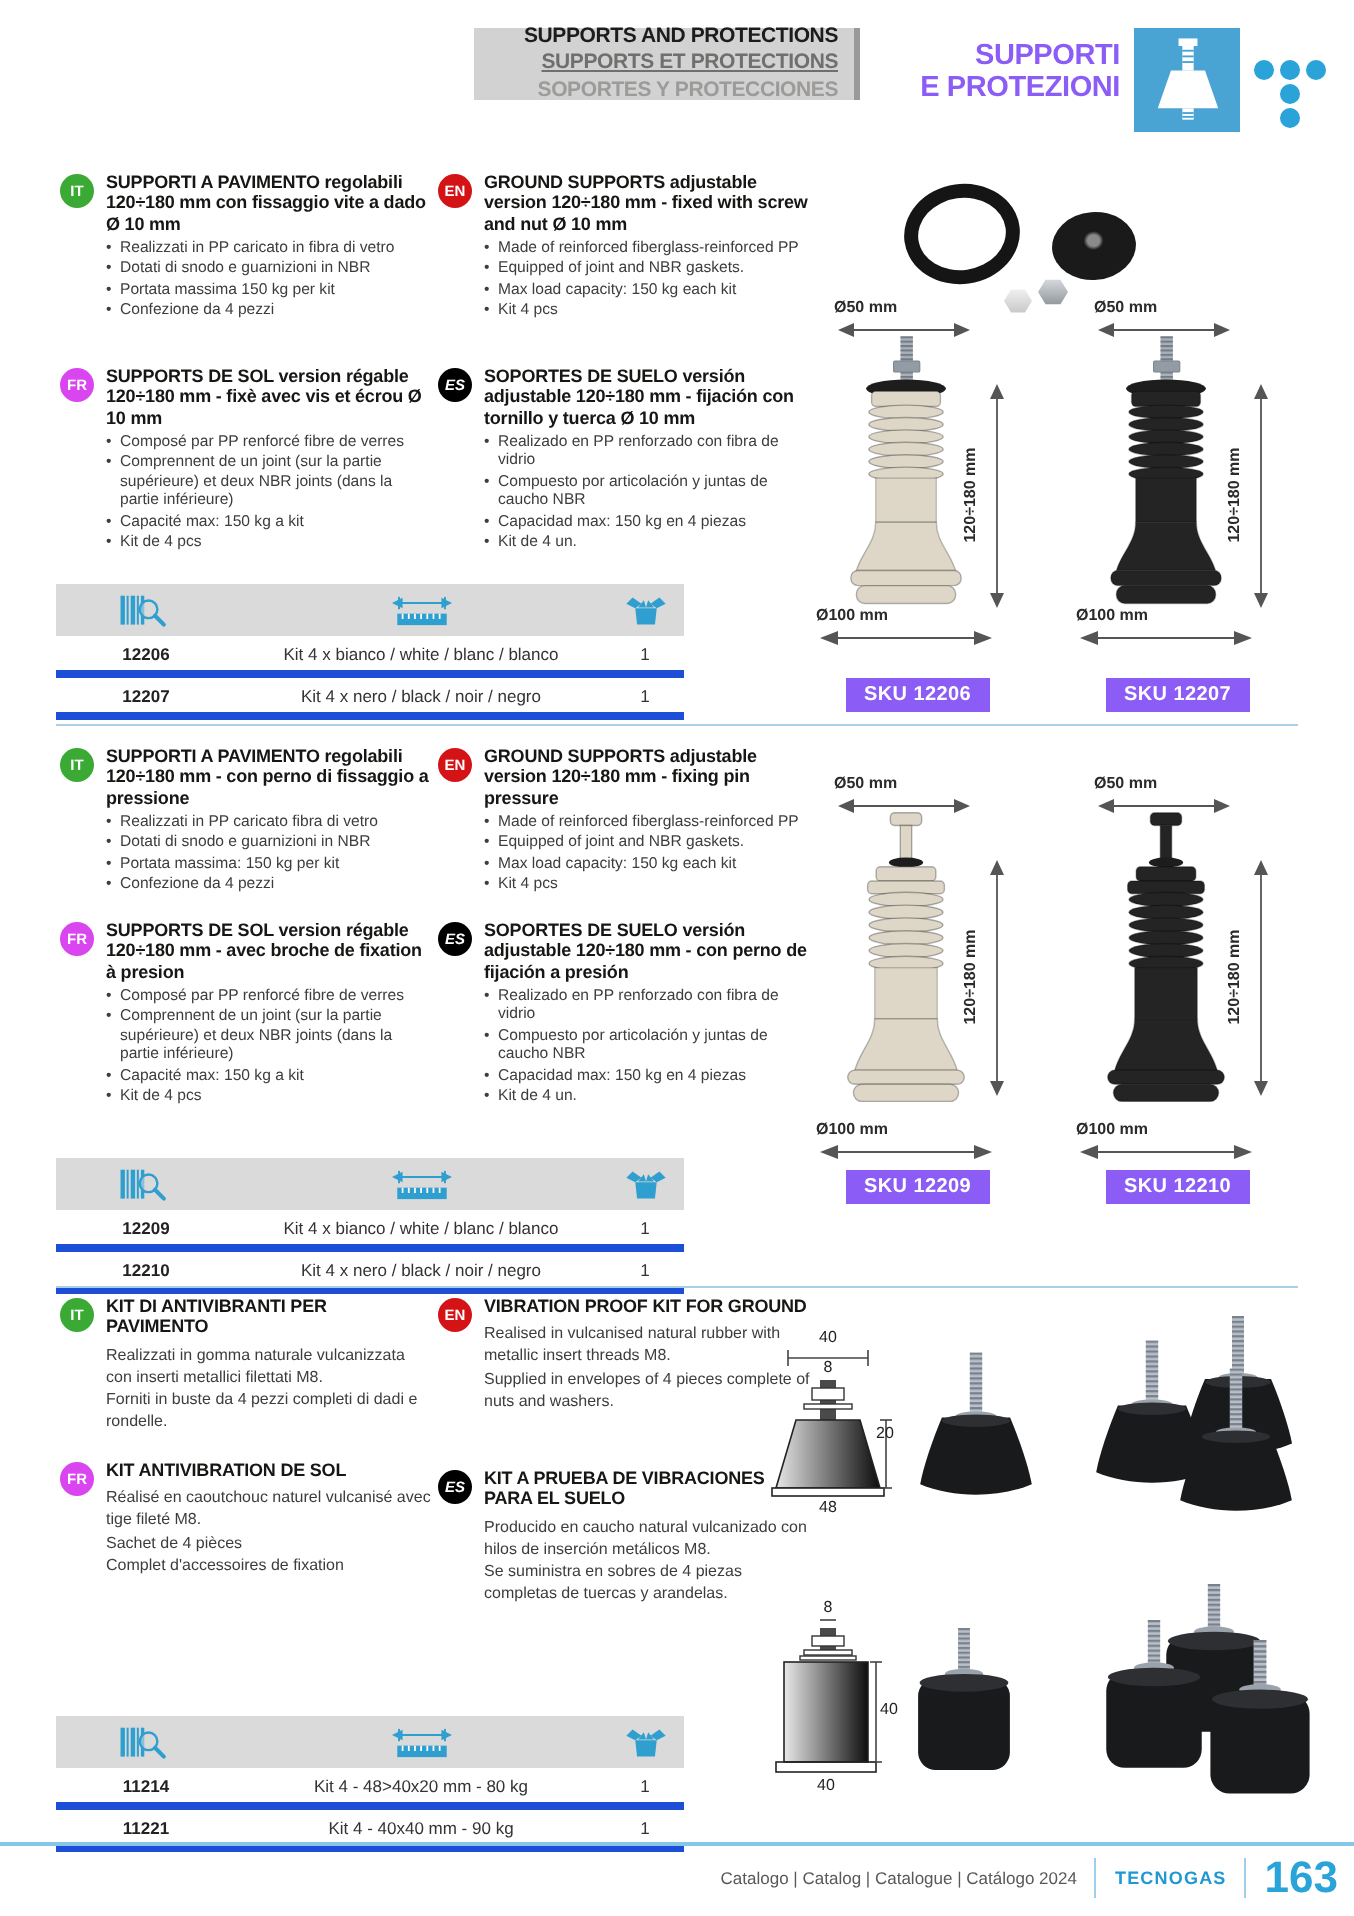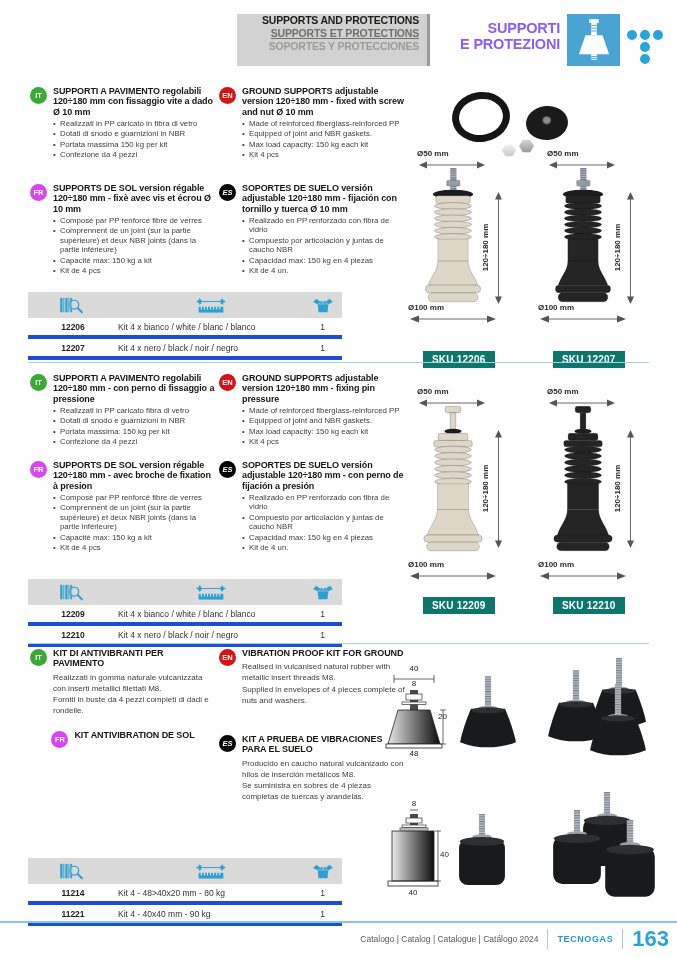--- a/index.html
+++ b/index.html
@@ -1,59 +1,59 @@
 <!DOCTYPE html>
 <html><head>
 <meta charset="utf-8">
 <style>
   html,body{margin:0;padding:0;background:#888;}
   .page{position:relative;width:677px;height:958px;background:#fff;margin:0 auto;
         font-family:"Liberation Sans",sans-serif;overflow:hidden;}
   .abs{position:absolute;}
 
   
-  .hdr-gray{position:absolute;left:237px;top:14px;width:193px;height:52px;background:#d2d2d2;
-            border-right:3px solid #9a9a9a;display:flex;flex-direction:column;
+  .hdr-gray{position:absolute;left:237px;top:14px;width:193px;height:36px;background:#d2d2d2;
+            border-right:3px solid #9a9a9a;display:flex;flex-direction:column;justify-content:center;
             align-items:flex-end;padding-right:8px;box-sizing:border-box;}
   .hdr-gray span{font-weight:bold;font-size:10.5px;line-height:1.26;letter-spacing:-0.2px;}
   .hl1{color:#1c1c1b;} .hl2{color:#6f6f6e;text-decoration:underline;} .hl3{color:#9c9b9a;}
   .hdr-it{position:absolute;left:440px;top:21px;width:120px;text-align:right;color:#8b5cf6;
           font-weight:bold;font-size:14.5px;line-height:1.08;letter-spacing:-0.2px;}
   .hdr-iconbox{position:absolute;left:567px;top:14px;width:53px;height:52px;background:#4aa4d3;
                display:flex;align-items:center;justify-content:center;}
   .hdr-dots{position:absolute;left:624px;top:14px;width:53px;height:52px;background:#fff;}
   .dot{position:absolute;width:10px;height:10px;border-radius:50%;background:#29a3d8;}
 
   
-  .tblock{position:absolute;display:flex;gap:6px;justify-content:center;}
+  .tblock{position:absolute;display:flex;gap:6px;}
   .lang-badge{flex:none;width:17px;height:17px;border-radius:50%;color:#fff;font-size:7.5px;
               font-weight:bold;display:flex;align-items:center;justify-content:center;margin-top:1px;}
   .lb-it{background:#3aaa35;} .lb-en{background:#d41317;} .lb-fr{background:#d946ef;} .lb-es{background:#000000;font-style:italic;}
   .ptitle{margin:0 0 2px;font-size:9px;line-height:1.14;font-weight:bold;color:#161614;letter-spacing:-0.1px;}
   .pbullets{margin:1px 0 0;padding:0;list-style:none;font-size:7.8px;line-height:1.22;color:#3d3d3c;}
   .pbullets li{position:relative;padding-left:7px;margin-bottom:1px;}
   .pbullets li::before{content:"•";position:absolute;left:0;top:0;}
   .pbody{margin:3px 0 0;font-size:8px;line-height:1.4;color:#3d3d3c;white-space:pre-line;}
 
   
   .dim{position:absolute;font-size:8px;font-weight:bold;color:#2b2b2b;}
   .vlabel{position:absolute;width:100px;text-align:center;transform:rotate(-90deg);
           font-size:8px;font-weight:bold;color:#2b2b2b;}
   .dlabel{position:absolute;font-size:8px;color:#222;text-align:center;}
-  .sku{position:absolute;background:#0f766e;color:#fff;font-weight:bold;font-size:10px;
-       padding:3px 9px;letter-spacing:0.2px;margin-top:12px;}
+  .sku{position:absolute;background:#8b5cf6;color:#fff;font-weight:bold;font-size:10px;
+       padding:3px 9px;letter-spacing:0.2px;}
   .sep{position:absolute;left:28px;width:621px;height:1px;background:#abcfe4;}
 
   
   .ptable{position:absolute;left:28px;width:314px;font-size:8.5px;}
   .thead{height:26px;background:#dadada;display:flex;align-items:center;}
   .th{display:flex;align-items:center;justify-content:center;}
   .trow{display:flex;height:17px;align-items:center;border-bottom:4px solid #1d4ed8;}
   .c-code{width:90px;text-align:center;}
-  .c-desc{width:185px;}
+  .c-desc{width:185px;text-align:center;}
   .c-qty{width:39px;text-align:center;}
   .td.c-code{font-weight:bold;color:#222;}
   .td{color:#333;}
 
   
   .foot-white{color:#ded7c8;} .foot-black{color:#242424;}
   .oring{position:absolute;left:452px;top:92px;width:58px;height:50px;border:7px solid #151515;
          border-radius:50%;box-sizing:border-box;transform:rotate(-8deg);}
   .washer{position:absolute;left:526px;top:106px;width:42px;height:34px;border-radius:50%;
           transform:rotate(-5deg);
@@ -501,20 +501,23 @@
     <div>
       <h3 class="ptitle">VIBRATION PROOF KIT FOR GROUND</h3>
       <p class="pbody">Realised in vulcanised natural rubber with metallic insert threads M8.
 Supplied in envelopes of 4 pieces complete of nuts and washers.</p>
     </div>
   </div>
   <div class="tblock" style="left:30px;top:730px;width:186px">
     <span class="lang-badge lb-fr">FR</span>
     <div>
       <h3 class="ptitle">KIT ANTIVIBRATION DE SOL</h3>
+      <p class="pbody">Réalisé en caoutchouc naturel vulcanisé avec tige fileté M8.
+Sachet de 4 pièces
+Complet d'accessoires de fixation</p>
     </div>
   </div>
   <div class="tblock" style="left:219px;top:734px;width:186px">
     <span class="lang-badge lb-es">ES</span>
     <div>
       <h3 class="ptitle">KIT A PRUEBA DE VIBRACIONES PARA EL SUELO</h3>
       <p class="pbody">Producido en caucho natural vulcanizado con hilos de inserción metálicos M8.
 Se suministra en sobres de 4 piezas completas de tuercas y arandelas.</p>
     </div>
   </div>

